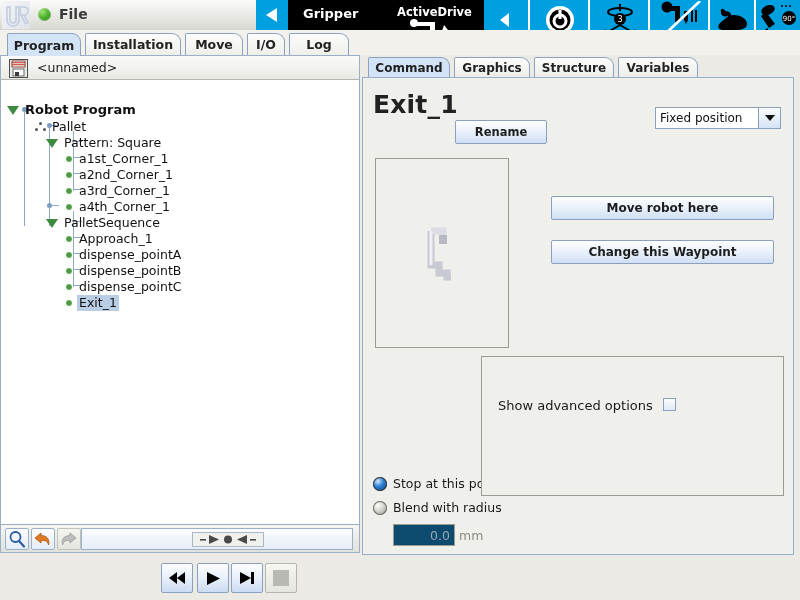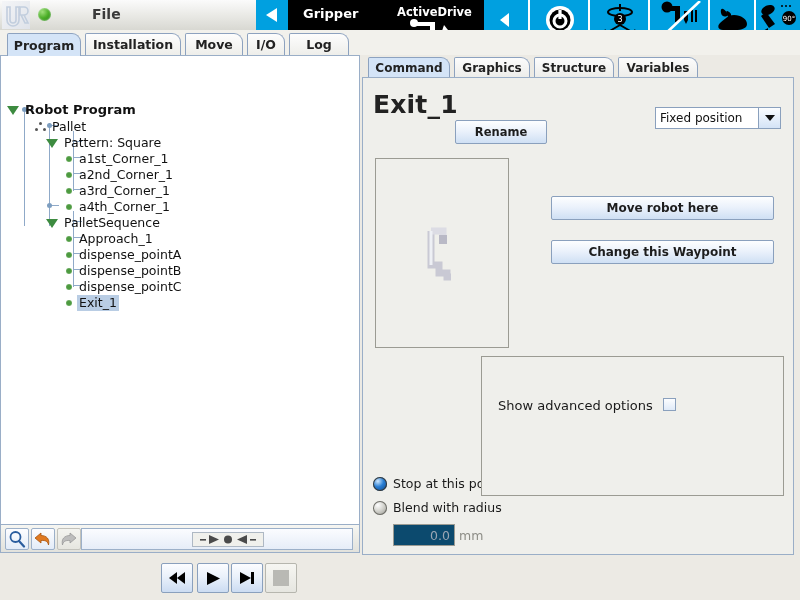--- a/index.html
+++ b/index.html
@@ -13,21 +13,21 @@
 
   
   .topbar{position:absolute;left:0;top:0;width:800px;height:30px;
     background:linear-gradient(to bottom,#fbfbfb 0%,#e8e8e4 55%,#d8d8d2 100%);}
   .ur-logo{position:absolute;left:2px;top:1px;width:28px;height:28px;
     background:linear-gradient(135deg,#f4f5f7 0%,#dfe3ea 100%);}
   .ur-logo svg{display:block;}
   .file-dot{position:absolute;left:38px;top:8px;width:13px;height:13px;border-radius:50%;
     background:radial-gradient(circle at 34% 30%,#9fe07a 0%,#4caf28 48%,#1d7a10 100%);
     box-shadow:inset 0 0 2px rgba(255,255,255,.8);}
-  .file-label{position:absolute;left:59px;top:6px;font-size:14px;font-weight:bold;color:#3a3a3a;margin-left:33px;}
+  .file-label{position:absolute;left:59px;top:6px;font-size:14px;font-weight:bold;color:#3a3a3a;}
 
   .tb-blue-left{position:absolute;left:256px;top:0;width:32px;height:30px;background:#00a0e0;}
   .tb-blue-left .tri{position:absolute;left:10px;top:8px;width:0;height:0;
     border-top:7px solid transparent;border-bottom:7px solid transparent;border-right:11px solid #fff;}
   .tb-black{position:absolute;left:288px;top:0;width:196px;height:30px;background:#000;}
   .gripper-lbl{position:absolute;left:15px;top:6px;color:#fff;font-size:13px;font-weight:bold;}
   .adrive{position:absolute;left:104px;top:0;width:92px;height:40px;background:#000;}
   .adrive-lbl{position:absolute;left:5px;top:5px;color:#fff;font-size:11.5px;font-weight:bold;}
   .adrive svg{position:absolute;left:14px;top:19px;}
 
@@ -224,20 +224,31 @@
 
   <div class="tabstrip">
     <div class="tab active" style="left:7px;width:74px;">Program</div>
     <div class="tab" style="left:85px;width:96px;">Installation</div>
     <div class="tab" style="left:185px;width:58px;">Move</div>
     <div class="tab" style="left:247px;width:38px;">I/O</div>
     <div class="tab" style="left:289px;width:60px;">Log</div>
   </div>
 
   <div class="leftpanel">
+    <div class="filebar">
+      <svg class="save-ic" width="19" height="19" viewBox="0 0 19 19">
+        <rect x="0.5" y="0.5" width="18" height="18" fill="#e9e9e4" stroke="#4d4d4d"></rect>
+        <rect x="3" y="2" width="13" height="6" fill="#fff" stroke="#7a1a1a" stroke-width="0.8"></rect>
+        <rect x="3" y="3.2" width="13" height="1.1" fill="#c0392b"></rect>
+        <rect x="3" y="5.2" width="13" height="1.1" fill="#c0392b"></rect>
+        <rect x="4" y="10" width="11" height="7" fill="#fbfbfb" stroke="#4d4d4d" stroke-width="0.8"></rect>
+        <rect x="6" y="13" width="4" height="4" fill="#3a3a3a"></rect>
+      </svg>
+      <div class="fname">&lt;unnamed&gt;</div>
+    </div>
 
     <div class="tree">
 
       <div class="vline" style="left:23px;top:26px;height:119px;"></div>
       <div class="hline" style="left:23px;top:28px;width:10px;"></div>
       <div class="knob" style="left:21px;top:26px;"></div>
       <div class="vline" style="left:48px;top:42px;height:103px;"></div>
       <div class="hline" style="left:48px;top:44px;width:10px;"></div>
       <div class="knob" style="left:46px;top:42px;"></div>
       <div class="hline" style="left:48px;top:124px;width:10px;"></div>

